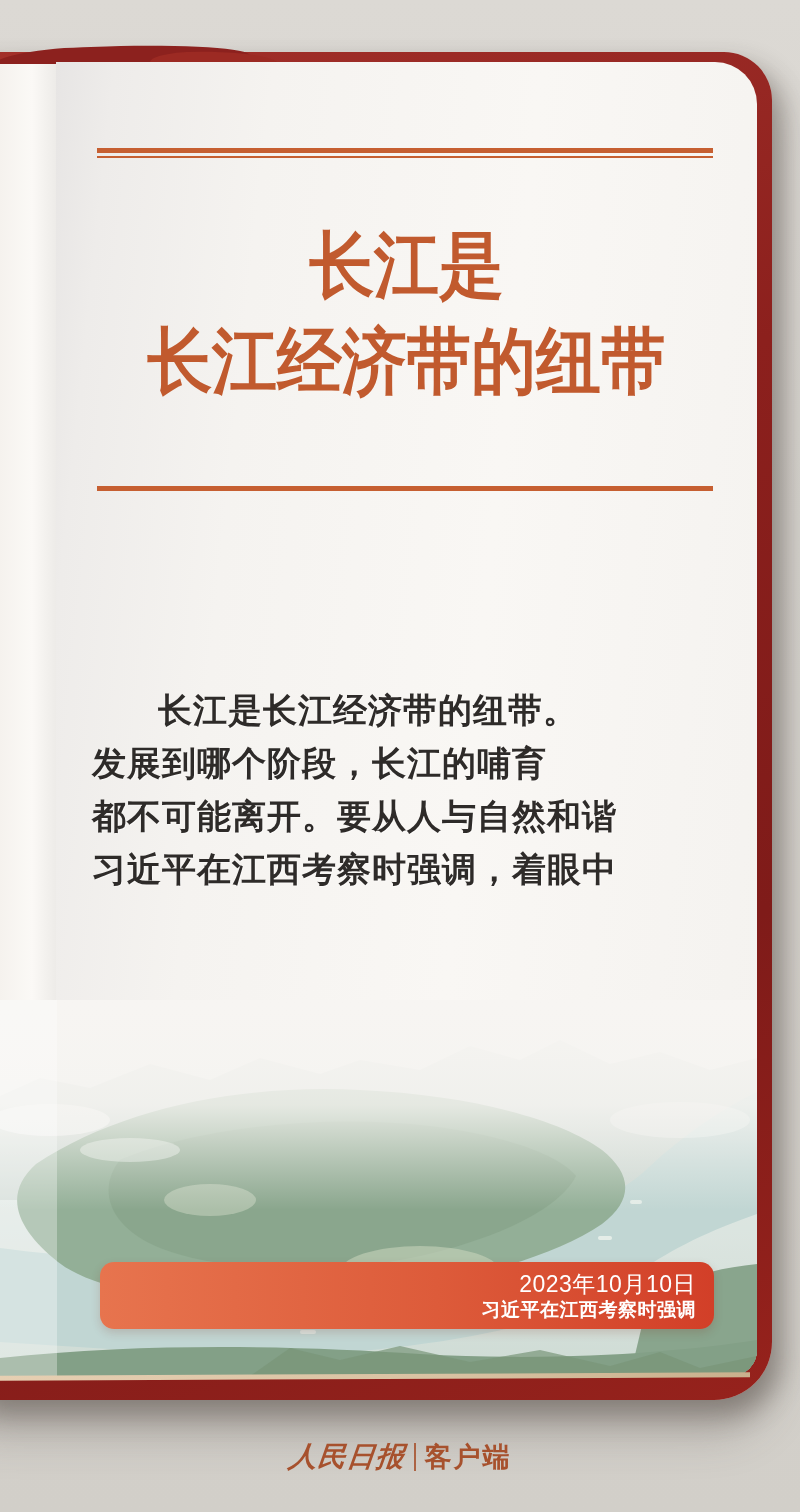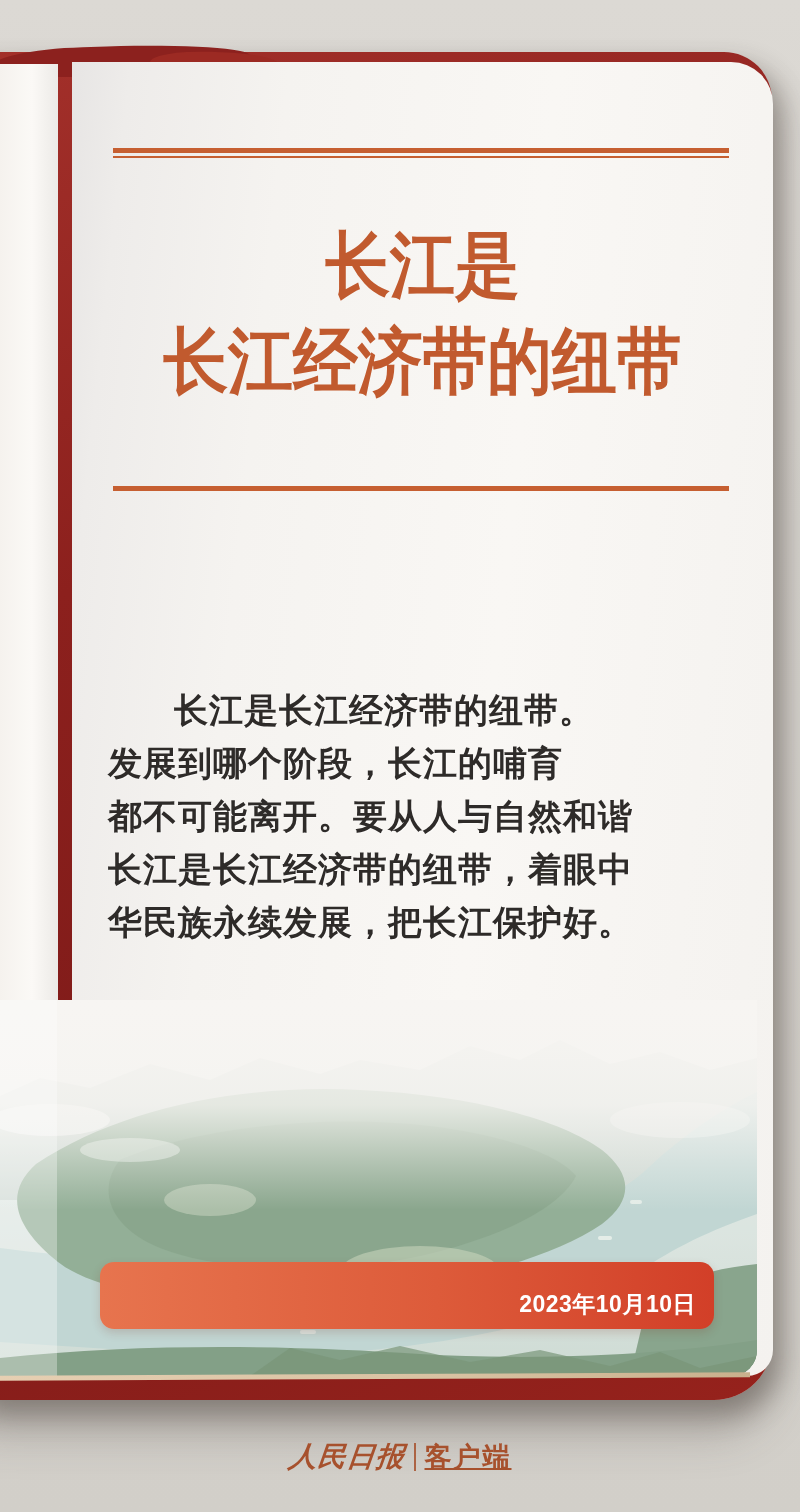--- a/index.html
+++ b/index.html
@@ -17,21 +17,21 @@
   .cover-fold{ position:absolute; left:-12px; top:46px; width:262px; height:30px;
     background:#8c211e; border-radius:40% 60% 50% 50% / 70% 50% 60% 40%;
     transform:rotate(-1.8deg); }
   .cover-fold2{ position:absolute; left:150px; top:52px; width:130px; height:22px;
     background:#9c2a23; border-radius:50% 50% 60% 40% / 60% 60% 40% 50%;
     transform:rotate(1.6deg); }
 
   
   .page-under{ position:absolute; left:0; top:64px; width:58px; height:1312px;
     background:linear-gradient(90deg,#f5f2ee 0%,#fbf9f6 55%,#eceae7 100%); }
-  .page{ position:absolute; left:72px; top:62px; width:701px; height:1314px;
+  .page{ position:absolute; left:56px; top:62px; width:701px; height:1314px;
     border-radius:0 42px 26px 0;
     background:linear-gradient(96deg,#e7e5e4 0%,#eeecea 7%,#f5f3f0 26%,#f9f7f4 58%,#f4f2ef 100%); }
 
   
   .rule-top{ position:absolute; left:41px; top:86px; width:616px; }
   .rule-top .thick{ height:5px; background:#c65f31; }
   .rule-top .gap{ height:3px; }
   .rule-top .thin{ height:2px; background:#c65f31; }
   .rule-bottom{ position:absolute; left:41px; top:424px; width:616px; height:5px; background:#c65f31; }
 
@@ -56,30 +56,30 @@
 
   .page-edge{ position:absolute; left:0; top:1374px; width:750px; height:5px;
     background:linear-gradient(90deg,#e6cfb2,#d9c2a2 60%,#c9b08d);
     transform:rotate(-.25deg); }
 
   
   .badge{ position:absolute; left:100px; top:1262px; width:614px; height:67px;
     border-radius:14px; background:linear-gradient(90deg,#e7744e 0%,#dd5b3a 55%,#d23f28 100%);
     box-shadow:0 4px 10px rgba(120,40,20,.18);
     color:#ffffff; text-align:right; padding:9px 18px 0 0; }
-  .badge .date{ font-size:23px; line-height:27px; font-weight:700; letter-spacing:.5px;margin-top:20px; }
+  .badge .date{ font-size:23px; line-height:27px; font-weight:400; letter-spacing:.5px; }
   .badge .source{ font-size:19px; line-height:24px; font-weight:700; letter-spacing:.5px; }
 
   
   .footer{ position:absolute; left:0; top:1436px; width:800px; height:42px;
     display:flex; align-items:center; justify-content:center; gap:9px; color:#a7512d; }
   .brand-cal{ font-family:"Liberation Serif","DejaVu Serif",serif; font-style:italic;
     font-weight:700; font-size:28px; letter-spacing:1px; transform:skewX(-6deg); }
   .brand-bar{ width:2px; height:28px; background:#a7512d; opacity:.85; }
-  .brand-suffix{ font-size:27px; font-weight:800; letter-spacing:2px;text-decoration:underline; }
+  .brand-suffix{ font-size:27px; font-weight:800; letter-spacing:2px; }
 </style>
 </head>
 <body>
 
 <div class="stage">
 
   <div class="cover"></div>
   <div class="cover-fold"></div>
   <div class="cover-fold2"></div>
 
@@ -97,22 +97,21 @@
       <span>长江是</span><br>
       <span>长江经济带的纽带</span>
     </h1>
 
     <div class="rule-bottom"></div>
 
     <div class="body-text">
       <p class="indent">长江是长江经济带的纽带。</p>
       <p>发展到哪个阶段，长江的哺育</p>
       <p>都不可能离开。要从人与自然和谐</p>
-      <p>长江是长江经济带的纽带，着眼中</p>
-      <p>华民族永续发展，把长江保护好。</p>
+      <p>习近平在江西考察时强调，着眼中</p>
     </div>
   </div>
 
   <div class="photo-wrap">
     <svg viewBox="0 0 757 376" preserveAspectRatio="none" aria-hidden="true">
       <defs>
         <linearGradient id="sky" x1="0" y1="0" x2="0" y2="1">
           <stop offset="0" stop-color="#eef1ef"></stop>
           <stop offset="0.5" stop-color="#d9e3de"></stop>
           <stop offset="1" stop-color="#c6d5cd"></stop>
@@ -155,20 +154,21 @@
       <rect width="757" height="210" fill="url(#fade)"></rect>
 
       <rect width="57" height="376" fill="#ffffff" opacity="0.32"></rect>
     </svg>
   </div>
 
   <div class="page-edge"></div>
 
   <div class="badge">
     <div class="date">2023年10月10日</div>
+    <div class="source">习近平在江西考察时强调</div>
   </div>
 
   <div class="footer">
     <span class="brand-cal">人民日报</span>
     <span class="brand-bar"></span>
     <span class="brand-suffix">客户端</span>
   </div>
 
 </div>
 

